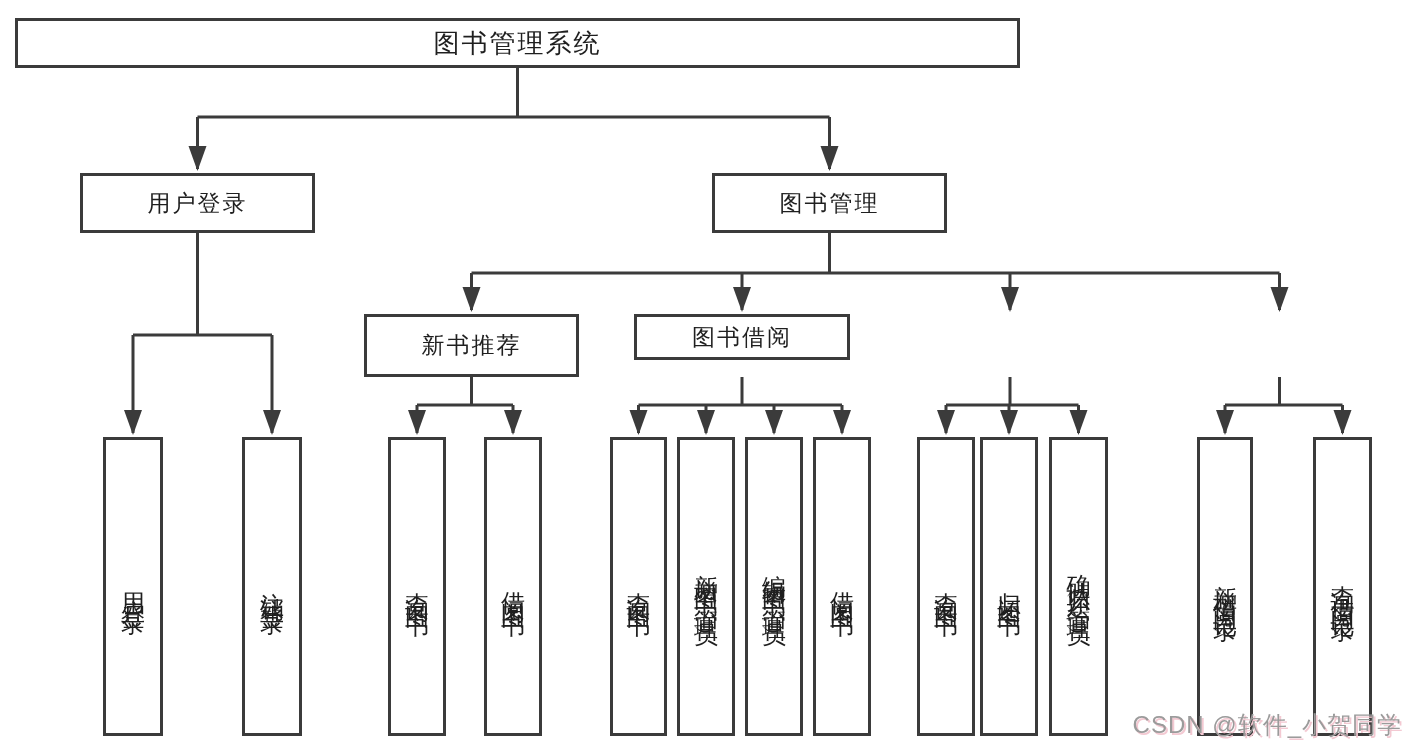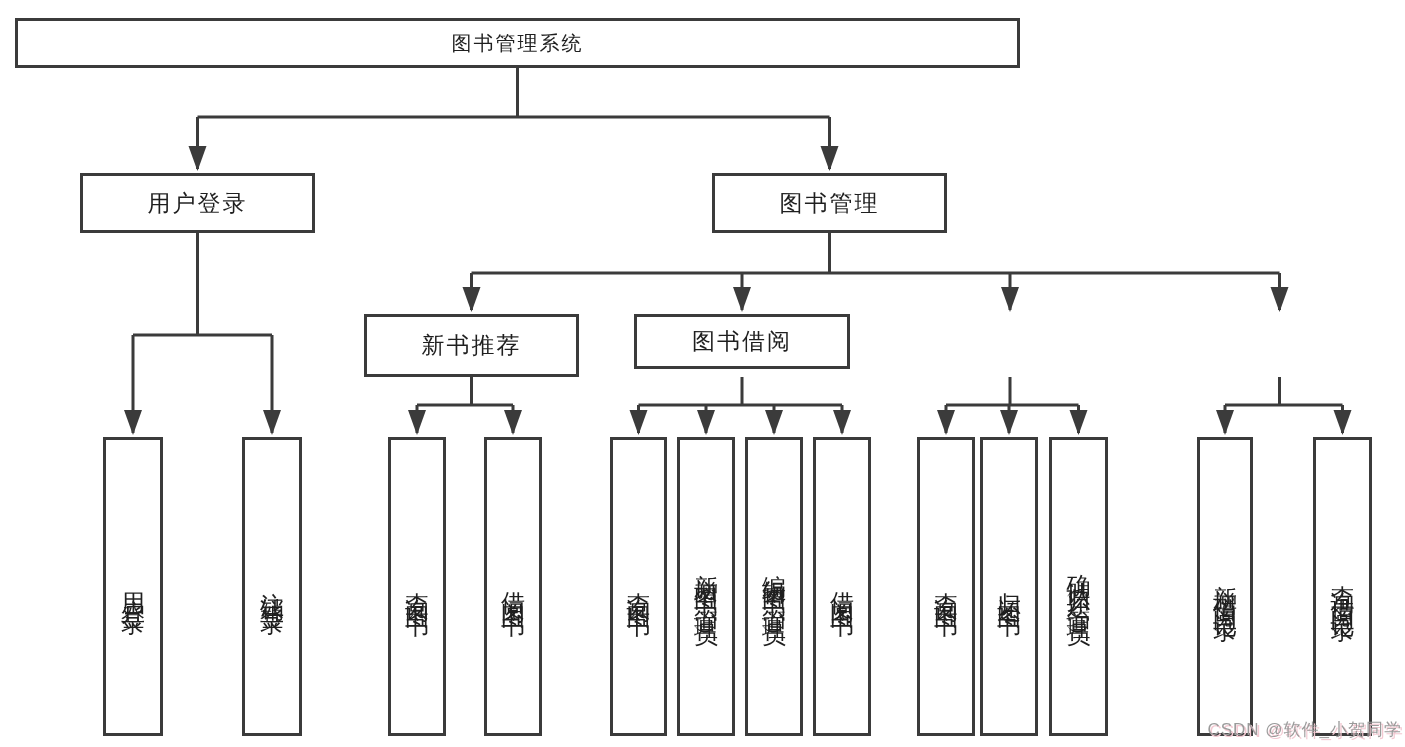--- a/index.html
+++ b/index.html
@@ -32,21 +32,21 @@
     align-items: center;
     justify-content: center;
     color: #1f1f1f;
     font-size: 23px;
     font-weight: 500;
     letter-spacing: 2px;
     text-align: center;
     white-space: nowrap;
   }
   .node.root-box {
-    font-size: 20px;
+    font-size: 26px;
   }
   .leaf {
     position: absolute;
     box-sizing: border-box;
     border: 3px solid #3b3b3b;
     background: #ffffff;
     display: flex;
     align-items: center;
     justify-content: center;
     top: 437px;
@@ -59,21 +59,21 @@
     font-size: 24px;
     font-weight: 500;
     letter-spacing: 7px;
     line-height: 1;
     white-space: nowrap;
   }
   .watermark {
     position: absolute;
     right: 3px;
     bottom: 6px;
-    font-size: 17px;
+    font-size: 24px;
     letter-spacing: 1px;
     color: #9b9b9b;
     text-shadow: 2px 2px 0 #f3c9d2;
     white-space: nowrap;
   }
 </style>
 </head>
 <body>
 
 <div class="canvas">
@@ -120,21 +120,21 @@
       <polygon points="1333.5,410 1351.5,410 1342.5,435"></polygon>
     </g>
   </svg>
 
   <div class="node root-box" style="left:15px;top:18px;width:1005px;height:50px">图书管理系统</div>
 
   <div class="node" style="left:80px;top:173px;width:235px;height:60px">用户登录</div>
   <div class="node" style="left:364px;top:314px;width:215px;height:63px">新书推荐</div>
 
   <div class="node" style="left:712px;top:173px;width:235px;height:60px">图书管理</div>
-  <div class="node" style="left:634px;top:314px;width:216px;height:55px">图书借阅</div>
+  <div class="node" style="left:634px;top:314px;width:216px;height:46px">图书借阅</div>
 
   <div class="leaf" style="left:103px;width:60px">
     <span class="vtext">用户登录</span>
   </div>
   <div class="leaf" style="left:242px;width:60px">
     <span class="vtext">注销登录</span>
   </div>
 
   <div class="leaf" style="left:388px;width:58px">
     <span class="vtext">查询图书</span>

